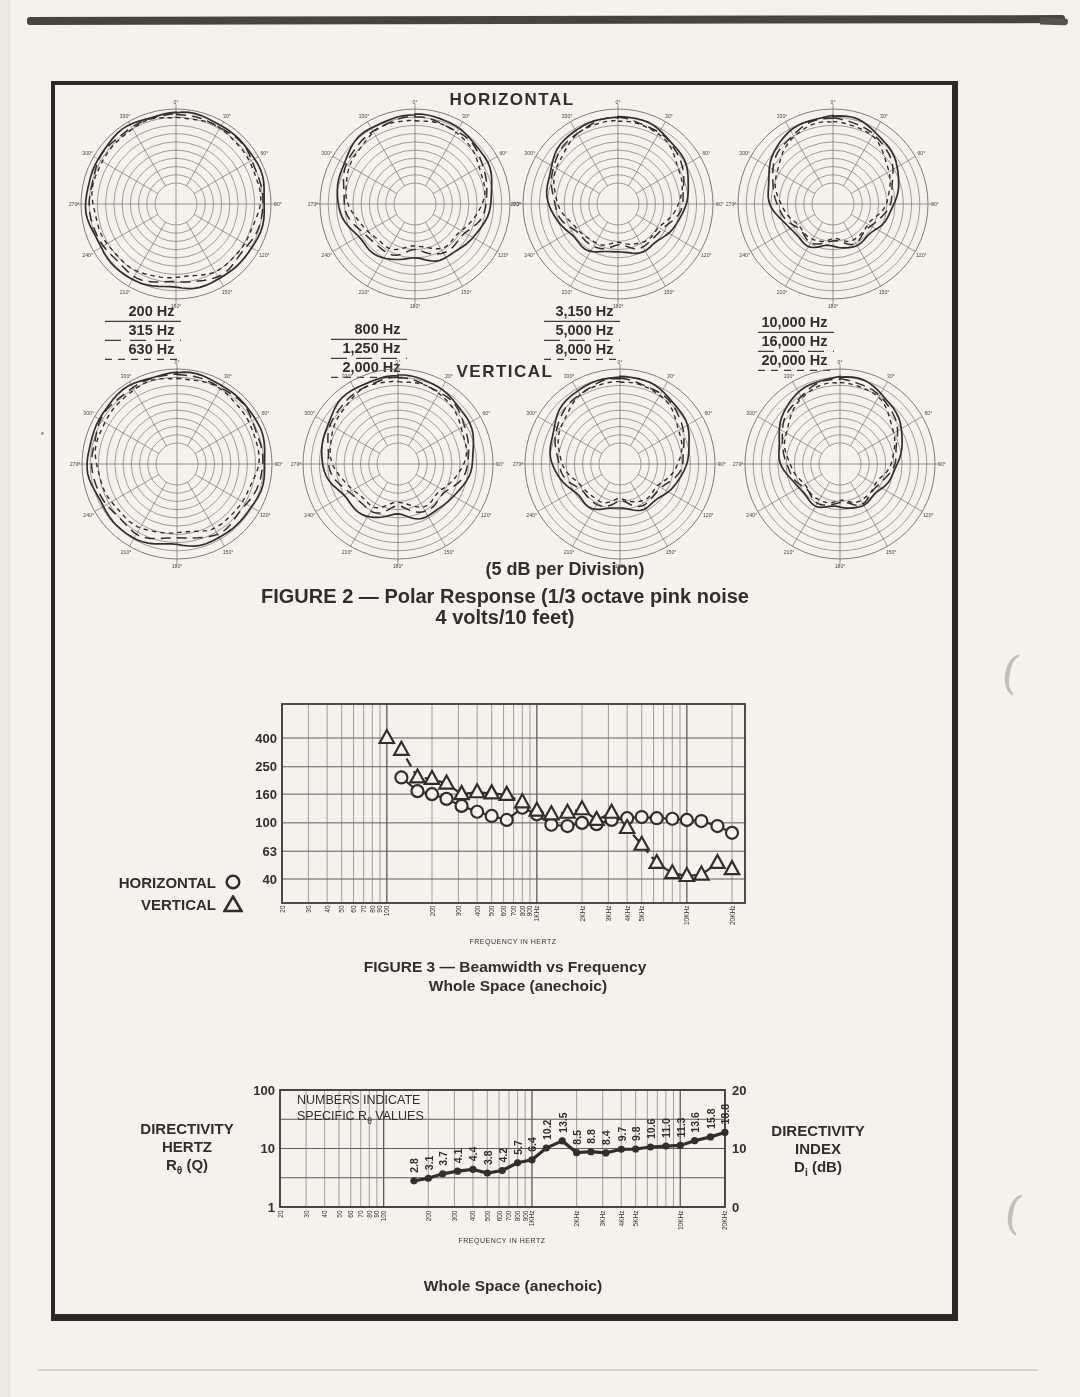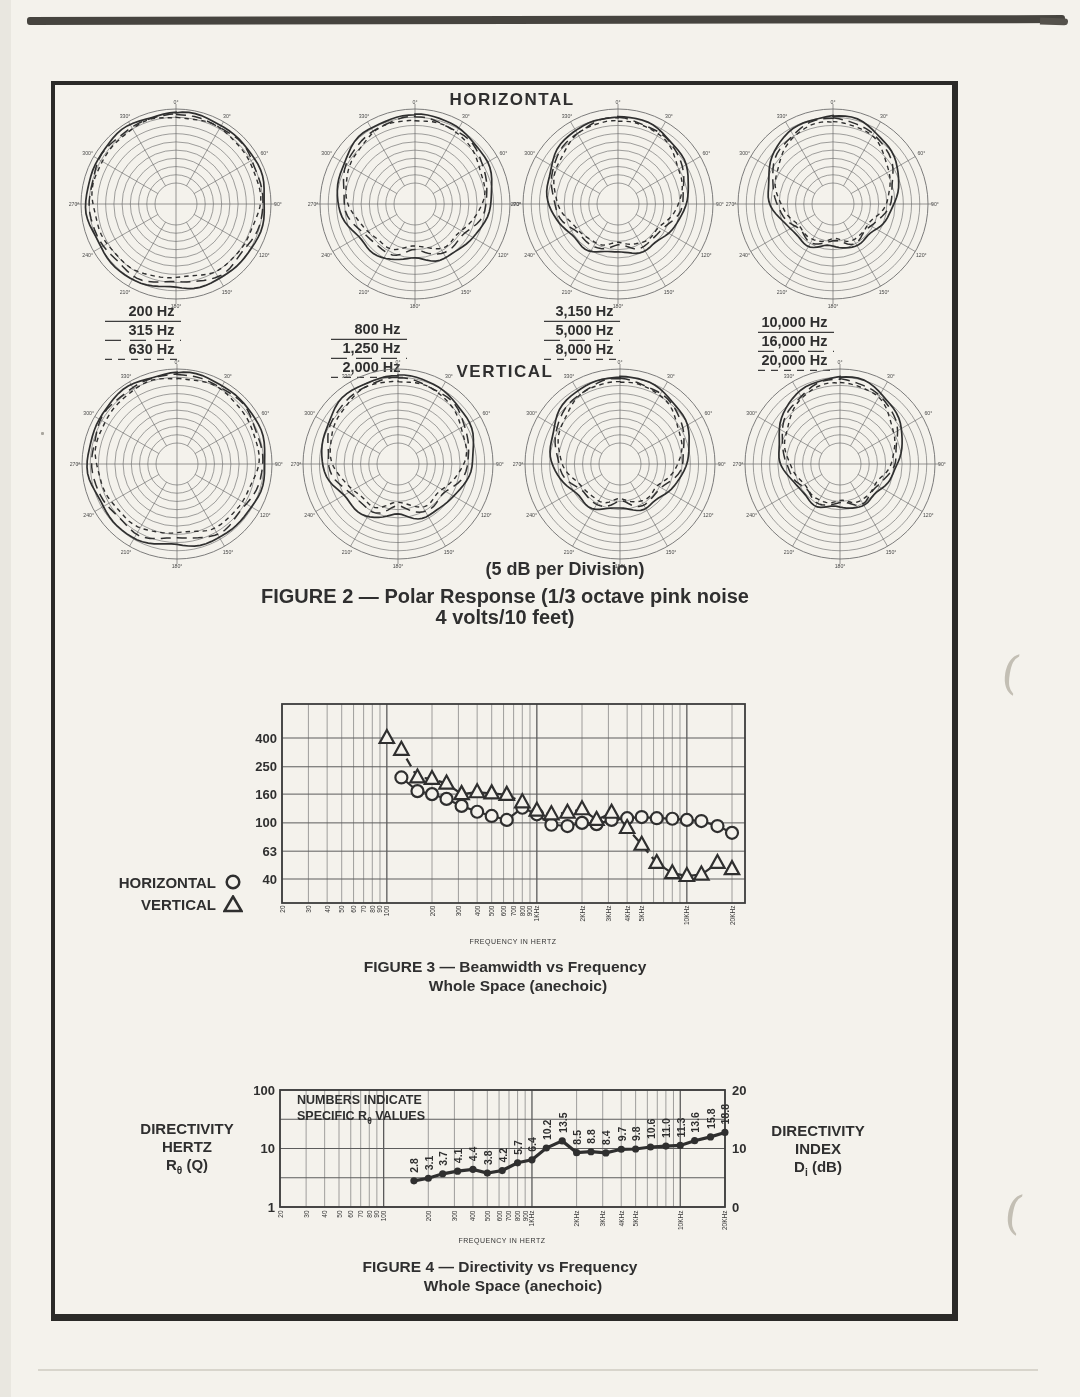--- a/index.html
+++ b/index.html
@@ -15,21 +15,21 @@
   .note{font-weight:bold;font-size:18px;white-space:nowrap;}
   .cap{font-weight:bold;font-size:20px;text-align:center;white-space:nowrap;}
   .legend-col{position:absolute;}
   .legend-row{display:flex;align-items:center;height:19px;flex-direction:column;}
   .legend-label{display:inline-block;width:70px;text-align:right;font-weight:bold;
                 font-size:14.5px;margin-right:7px;white-space:nowrap;}
   .side{font-weight:bold;font-size:15px;text-align:center;line-height:15.5px;white-space:nowrap;}
   .keyrow{display:flex;align-items:center;justify-content:flex-end;font-weight:bold;
           font-size:15px;height:22px;white-space:nowrap;}
   .keyrow .mk{margin-left:7px;display:inline-flex;}
-  .annot{font-weight:bold;font-size:12.5px;line-height:15.5px;white-space:nowrap;}
+  .annot{font-weight:normal;font-size:12.5px;line-height:15.5px;white-space:nowrap;}
   sub{font-size:0.68em;}
   .paren{font-family:"DejaVu Serif",serif;font-size:46px;color:#c3bfb4;transform:rotate(9deg);}
   .bottom-rule{left:38px;top:1369px;width:1000px;height:2px;background:#d8d5cc;}
   .smudge{width:3px;height:3px;background:#a9a69e;border-radius:1px;}
   svg{display:block;}
 </style>
 </head>
 <body>
 
 <div class="page">
@@ -420,21 +420,20 @@
         <text transform="translate(475.0282450709053,53.87856041316627) rotate(-90)" text-anchor="start" font-size="10.5" font-weight="bold" fill="#2f2f2f" font-family="&quot;Liberation Sans&quot;,sans-serif">15.8</text>
         <text transform="translate(489.40000000000003,49.461765818074724) rotate(-90)" text-anchor="start" font-size="10.5" font-weight="bold" fill="#2f2f2f" font-family="&quot;Liberation Sans&quot;,sans-serif">18.8</text>
       </g>
     </svg>
 
   <div class="abs annot" style="left:297px;top:1093px;">
     <div>NUMBERS INDICATE</div>
     <div><span>SPECIFIC R</span><sub>θ</sub><span> VALUES</span></div>
   </div>
 
-  <div class="abs cap" style="left:250px;top:1258px;width:500px;font-size:15.5px;">FIGURE 4 — Directivity vs Frequency</div>
   <div class="abs cap" style="left:263px;top:1277px;width:500px;font-size:15.5px;">Whole Space (anechoic)</div>
 
 <svg width="214" height="214" viewBox="-107 -107 214 214" style="position: absolute; left: 69px; top: 97px;">
       <g>
         <circle cx="0" cy="0" r="21" fill="none" stroke="#6e6e6e" stroke-width="0.65"></circle>
         <circle cx="0" cy="0" r="29.22222222222222" fill="none" stroke="#6e6e6e" stroke-width="0.65"></circle>
         <circle cx="0" cy="0" r="37.44444444444444" fill="none" stroke="#6e6e6e" stroke-width="0.65"></circle>
         <circle cx="0" cy="0" r="45.666666666666664" fill="none" stroke="#6e6e6e" stroke-width="0.65"></circle>
         <circle cx="0" cy="0" r="53.888888888888886" fill="none" stroke="#6e6e6e" stroke-width="0.65"></circle>
         <circle cx="0" cy="0" r="62.11111111111111" fill="none" stroke="#6e6e6e" stroke-width="0.65"></circle>

